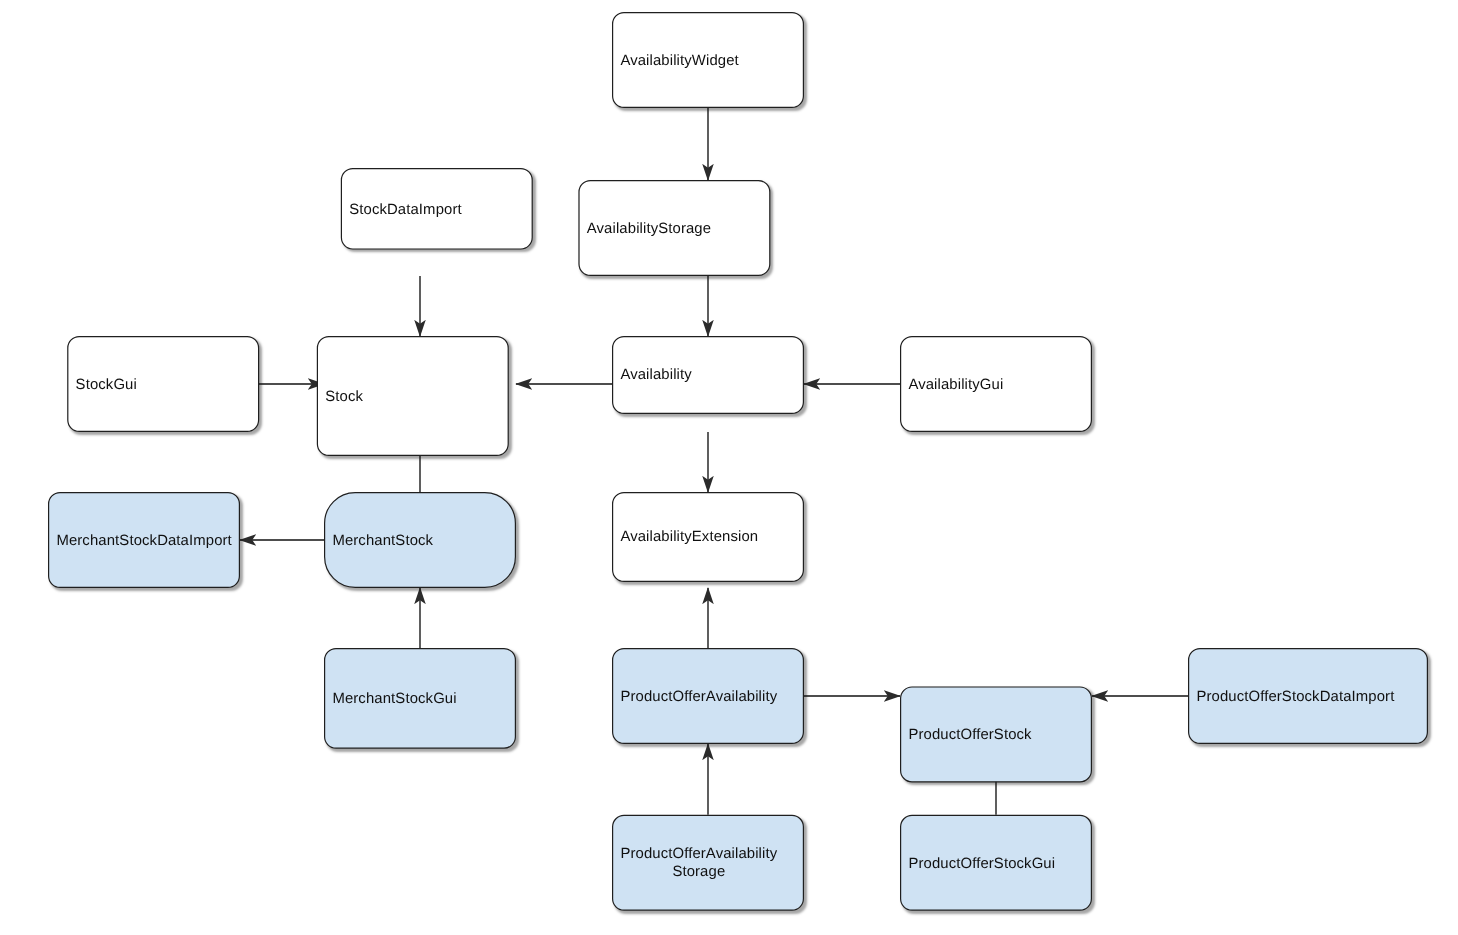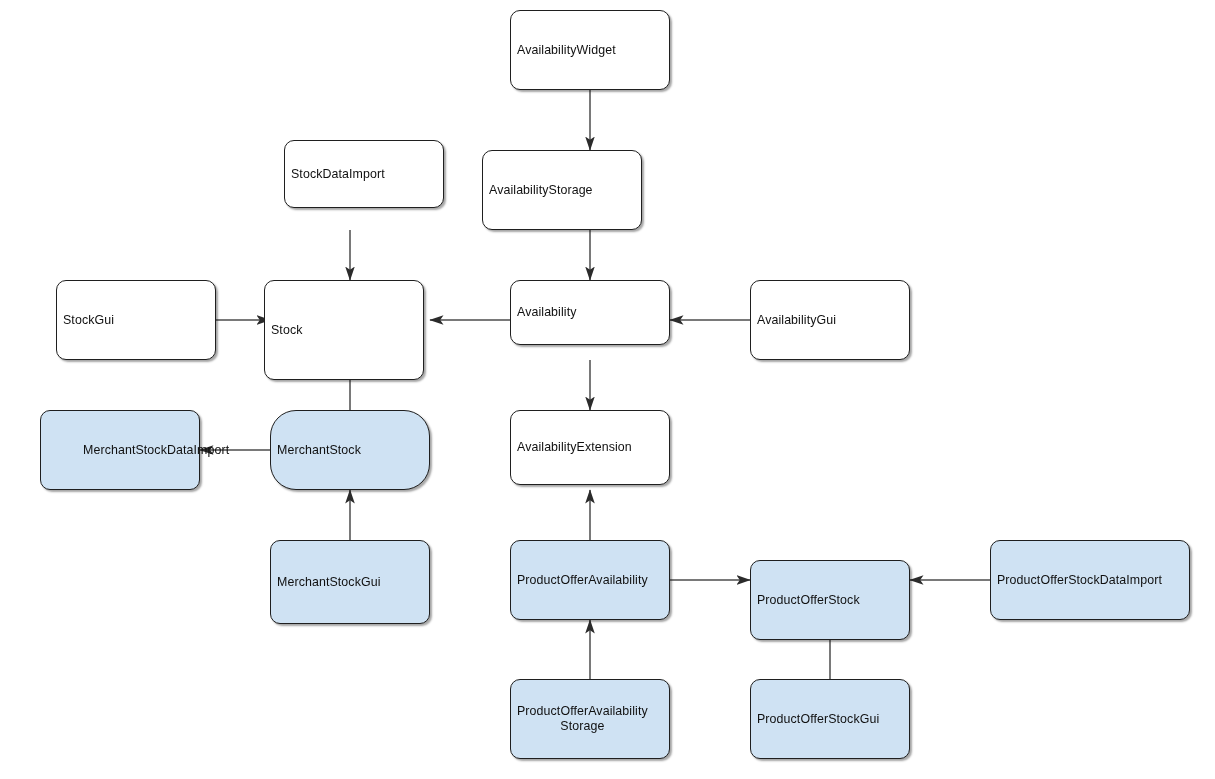--- a/index.html
+++ b/index.html
@@ -60,36 +60,36 @@
       </div>
       <div class="node" style="left: 264px; top: 280px; width: 160px; height: 100px;">
         <span>Stock</span>
       </div>
       <div class="node" style="left: 510px; top: 280px; width: 160px; height: 65px;">
         <span>Availability</span>
       </div>
       <div class="node" style="left: 750px; top: 280px; width: 160px; height: 80px;">
         <span>AvailabilityGui</span>
       </div>
-      <div class="node blue" style="left: 40px; top: 410px; width: 160px; height: 80px; padding-left: 36px;">
+      <div class="node blue" style="left: 40px; top: 410px; width: 160px; height: 80px;">
         <span>MerchantStockDataImport</span>
       </div>
       <div class="node blue" style="left: 270px; top: 410px; width: 160px; height: 80px; border-radius: 26px;">
         <span>MerchantStock</span>
       </div>
       <div class="node" style="left: 510px; top: 410px; width: 160px; height: 75px;">
         <span>AvailabilityExtension</span>
       </div>
       <div class="node blue" style="left: 270px; top: 540px; width: 160px; height: 84px;">
         <span>MerchantStockGui</span>
       </div>
       <div class="node blue" style="left: 510px; top: 540px; width: 160px; height: 80px;">
         <span>ProductOfferAvailability</span>
       </div>
-      <div class="node blue" style="left: 750px; top: 560px; width: 160px; height: 80px;">
+      <div class="node blue" style="left: 750px; top: 572px; width: 160px; height: 80px;">
         <span>ProductOfferStock</span>
       </div>
       <div class="node blue" style="left: 990px; top: 540px; width: 200px; height: 80px;">
         <span>ProductOfferStockDataImport</span>
       </div>
       <div class="node blue" style="left: 510px; top: 679px; width: 160px; height: 80px;">
         <span>ProductOfferAvailability
 Storage</span>
       </div>
       <div class="node blue" style="left: 750px; top: 679px; width: 160px; height: 80px;">

